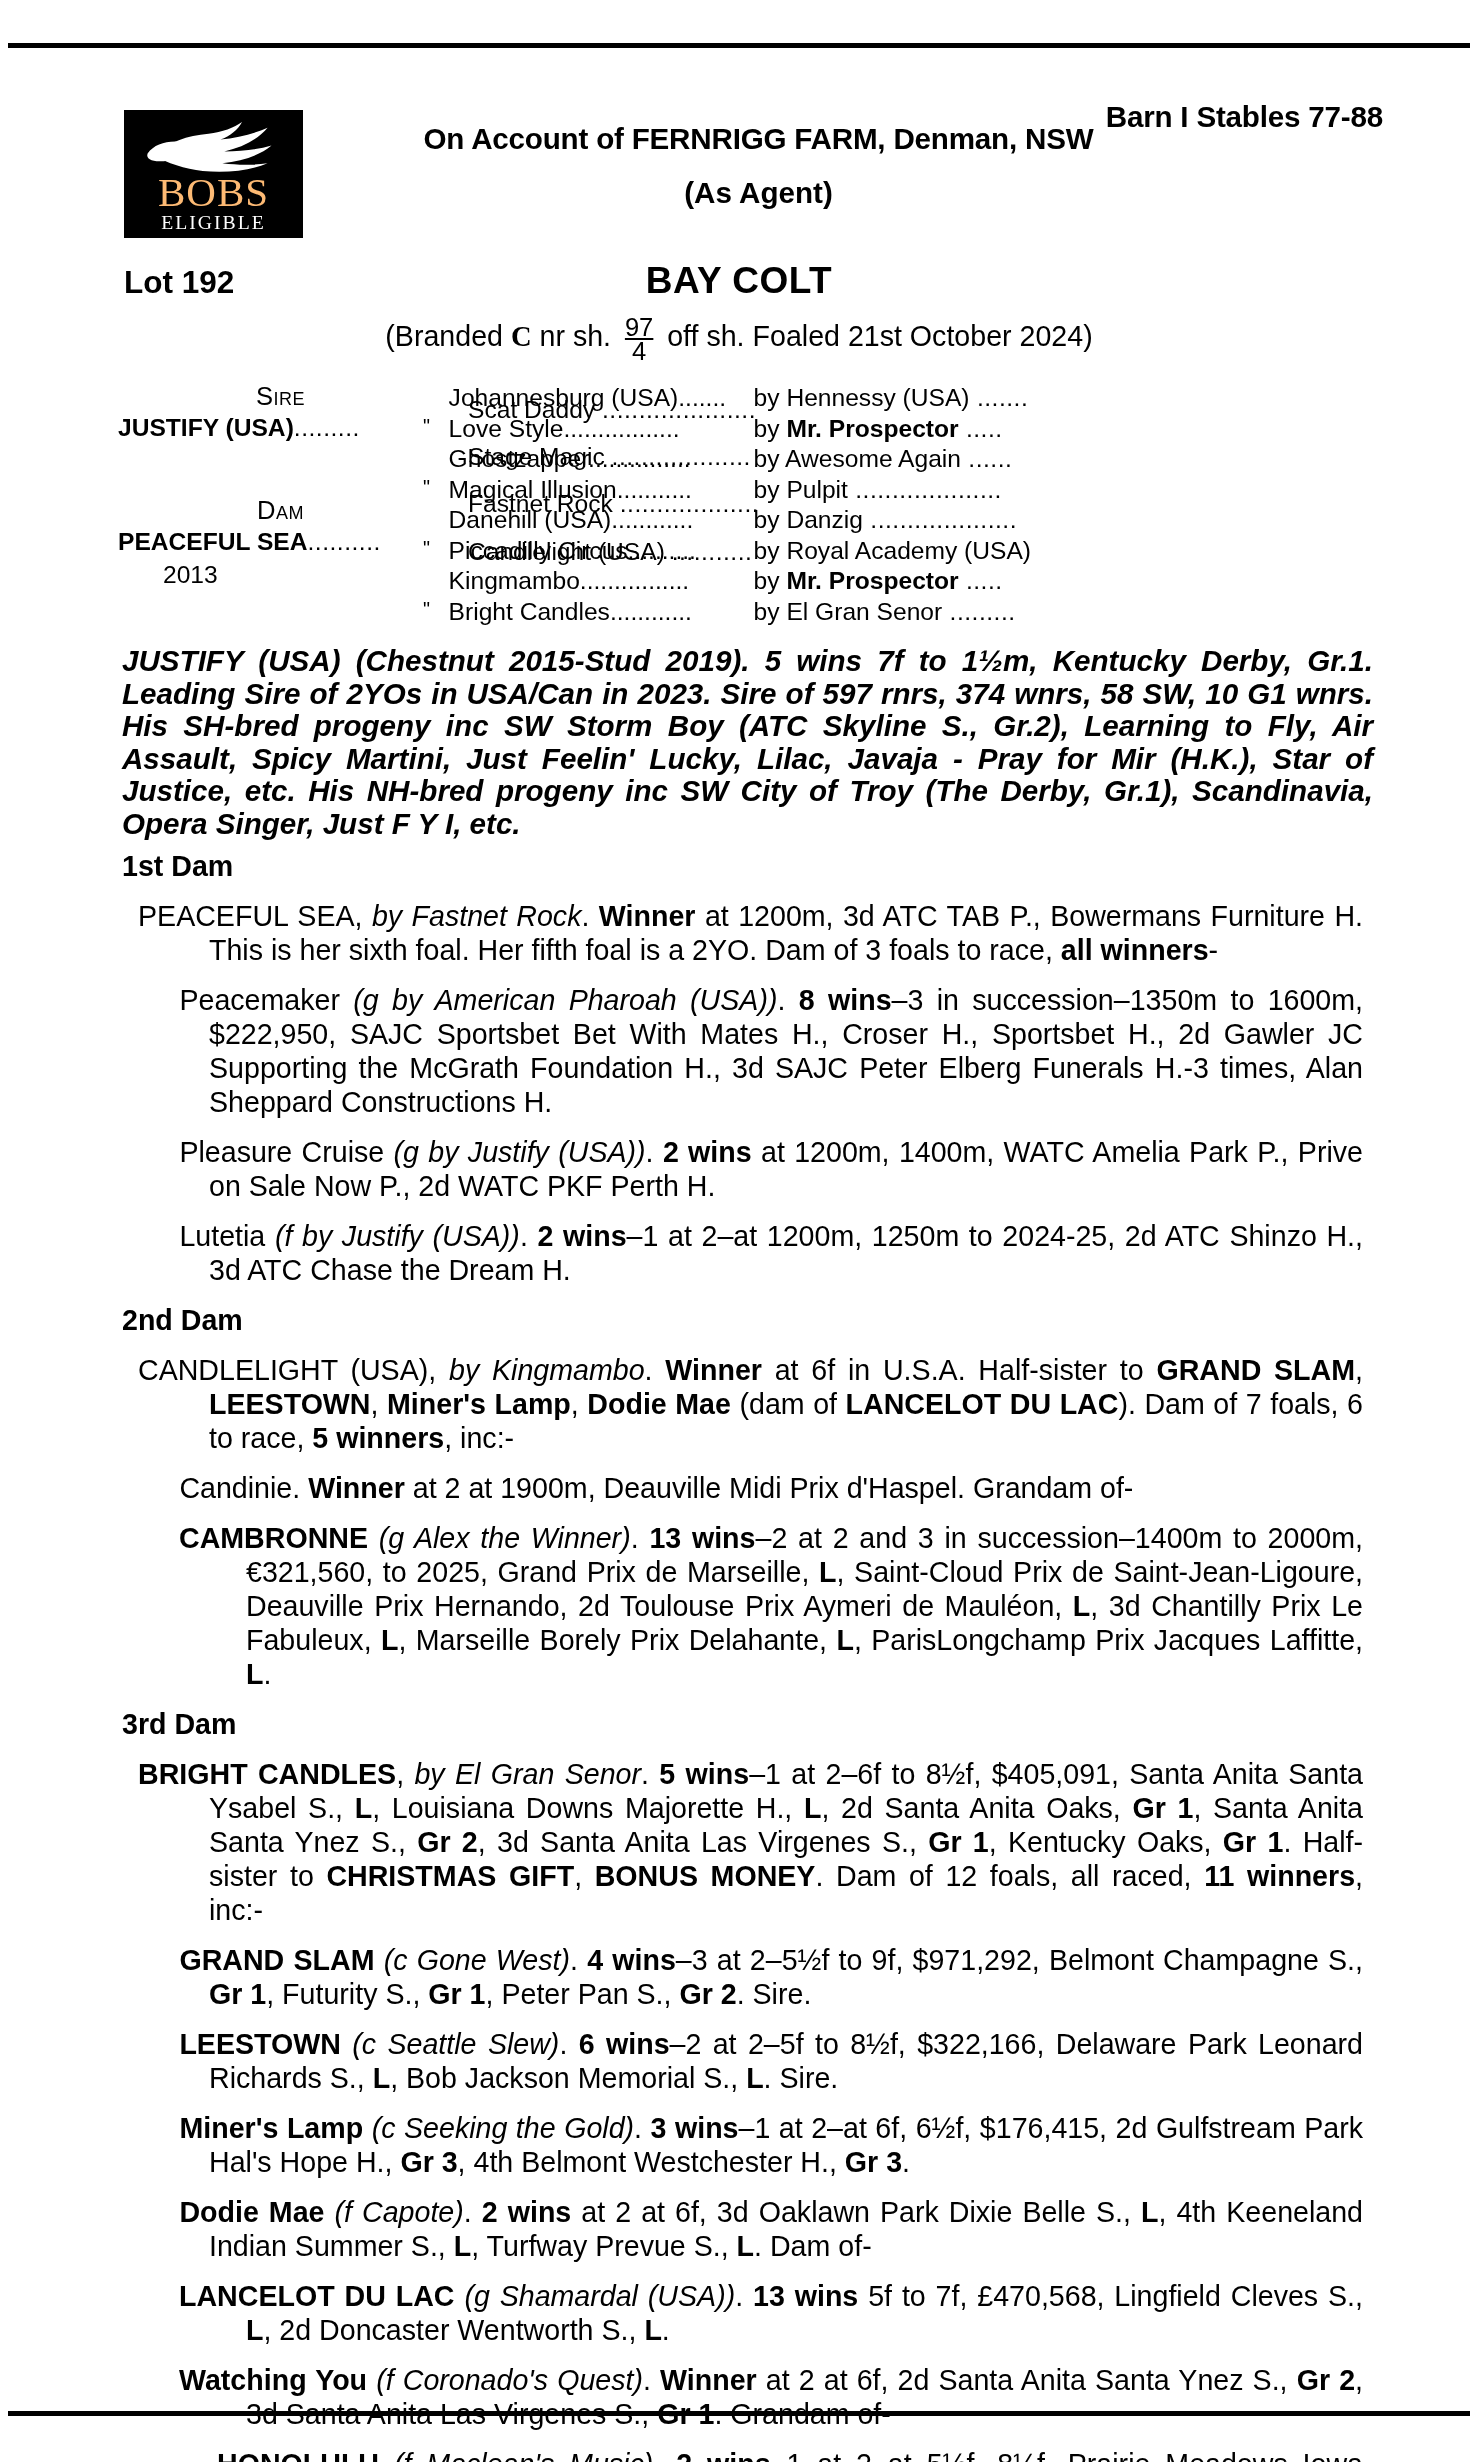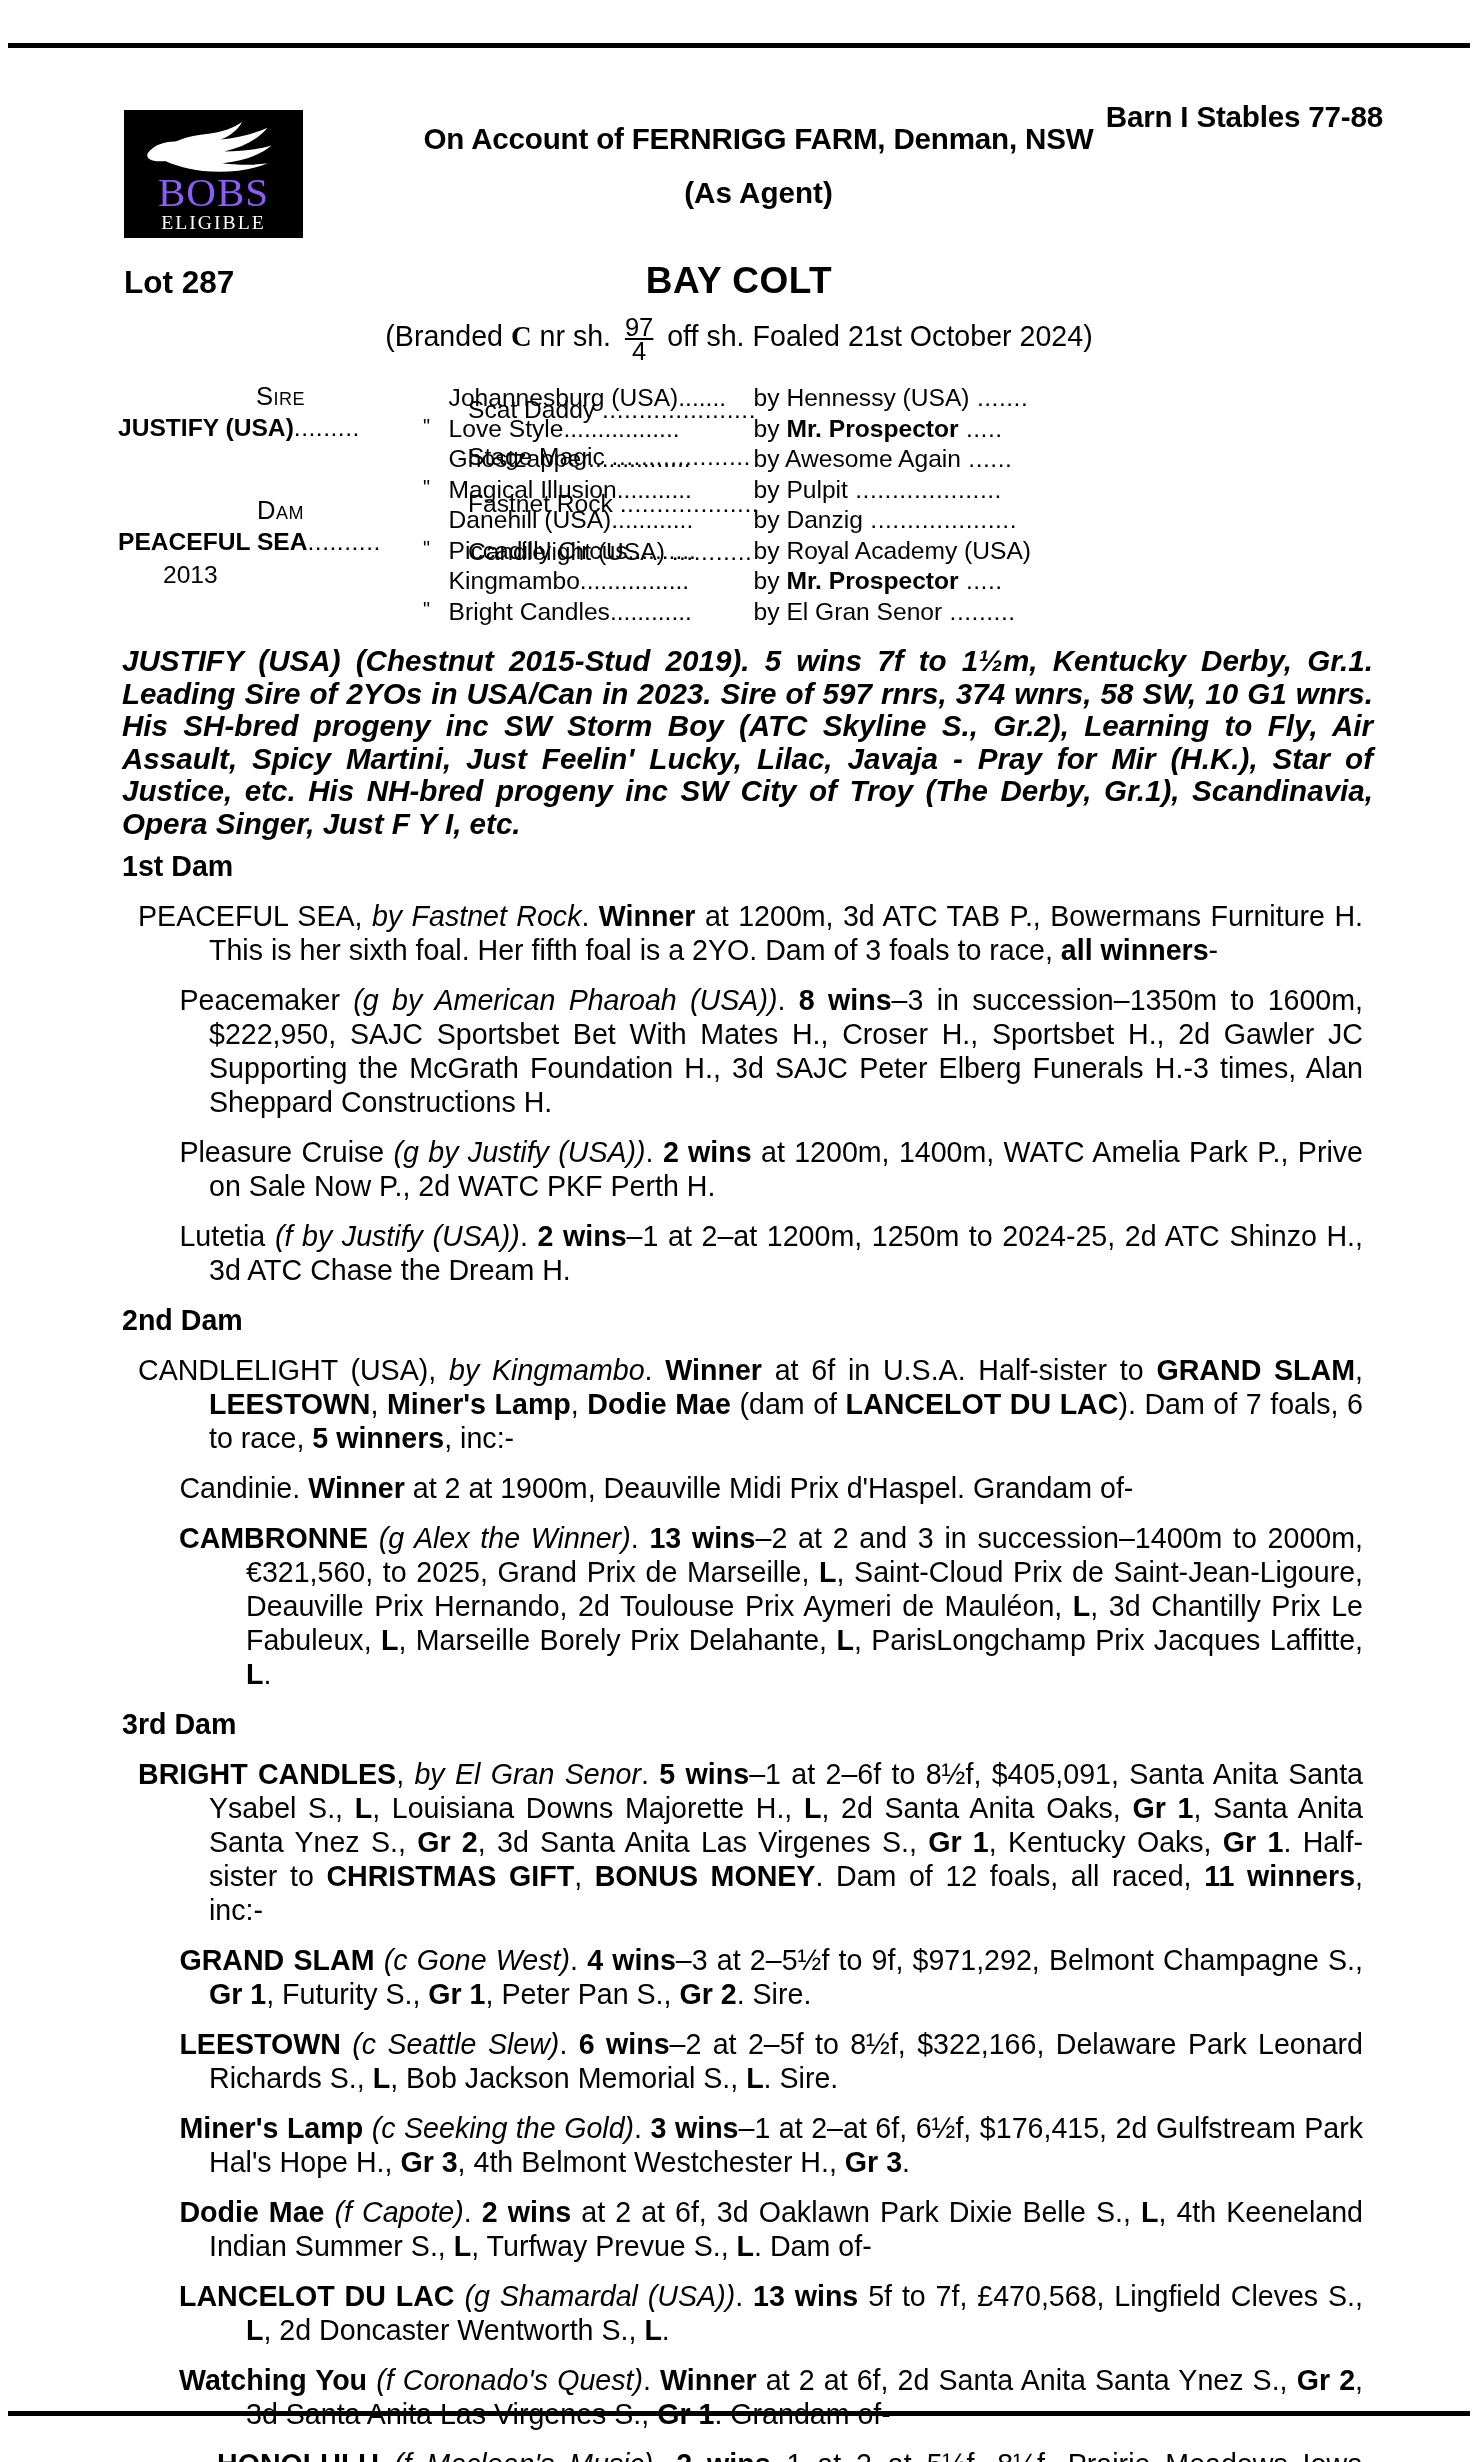--- a/index.html
+++ b/index.html
@@ -62,21 +62,21 @@
   }
   .logo .bobs {
     position: absolute;
     left: 0; top: 61px;
     width: 179px;
     text-align: center;
     font-family: "Liberation Serif", serif;
     font-size: 41px;
     letter-spacing: 1px;
     line-height: 43px;
-    color: #8b5cf6;
+    color: #fdba74;
   }
   .logo .elig {
     position: absolute;
     left: 0; top: 102px;
     width: 179px;
     text-align: center;
     font-family: "Liberation Serif", serif;
     font-size: 19.7px;
     letter-spacing: 2px;
     line-height: 21.7px;
@@ -241,21 +241,21 @@
       <div class="bobs">BOBS</div>
       <div class="elig">ELIGIBLE</div>
     </div>
 
     <div class="barn">Barn I Stables 77-88</div>
     <div class="acct">On Account of FERNRIGG FARM, Denman, NSW</div>
     <div class="agent">(As Agent)</div>
   </div>
 
   <div class="lotline">
-    <div class="lotno">Lot 287</div>
+    <div class="lotno">Lot 192</div>
     <div class="colt">BAY COLT</div>
   </div>
 
   <div class="brand">
     <span>(Branded</span>
     <span class="cbrand">C</span>
     <span>nr sh.</span>
     <span class="frac">
       <b>97</b>
       <i>4</i>

